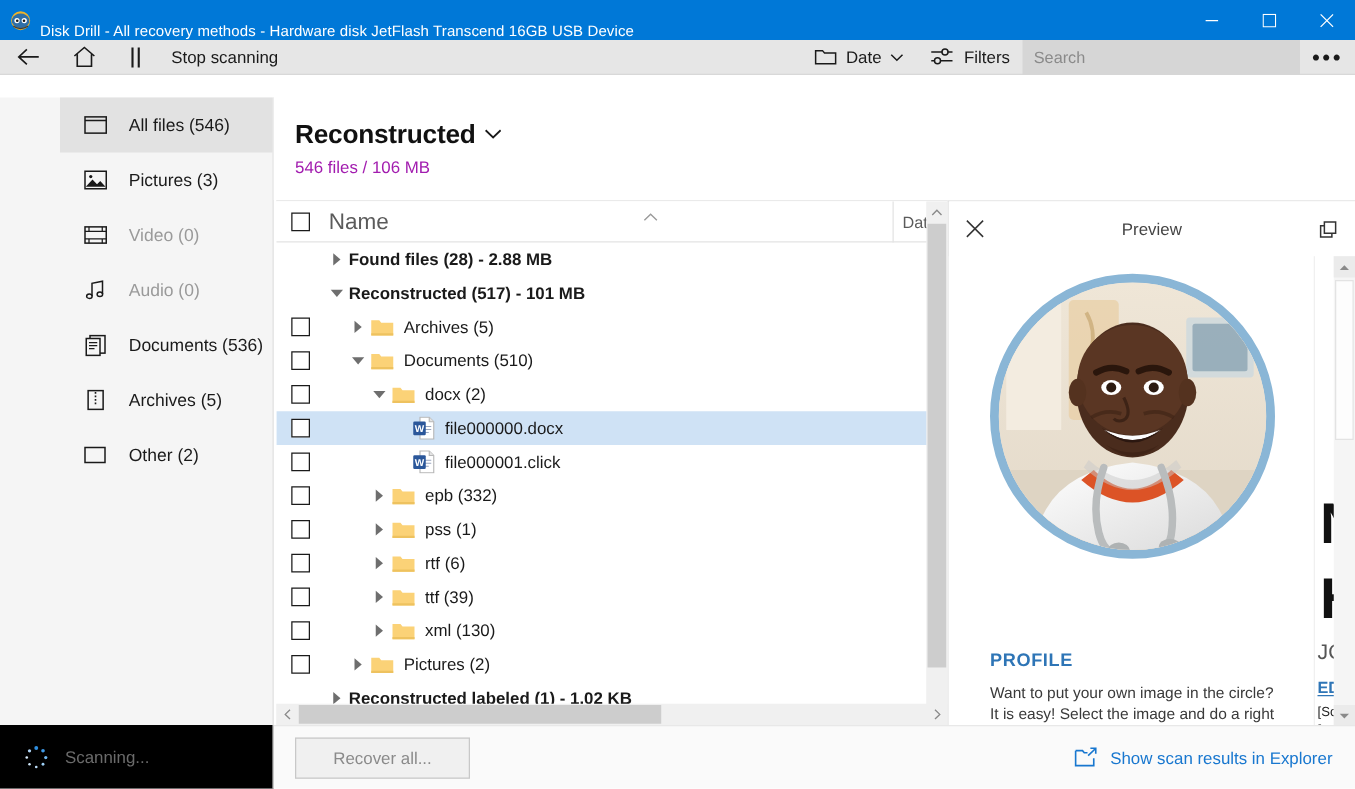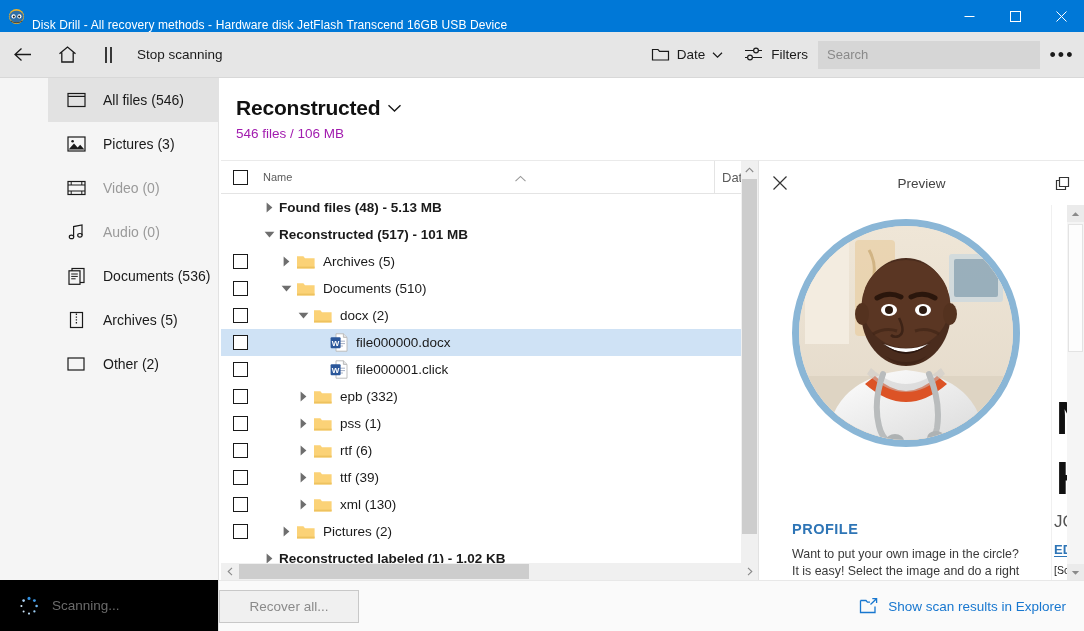--- a/index.html
+++ b/index.html
@@ -21,21 +21,21 @@
   .tb-title { color: #ffffff; font-size: 12px; letter-spacing: .1px; white-space: nowrap; }
   .tb-spacer { flex: 1 1 auto; }
   .tb-btn {
     width: 46px; height: 32px; display: flex; align-items: center; justify-content: center;
     color: #ffffff; flex: none;
   }
   .tb-btn svg { display: block; }
 
   
   .toolbar {
-    position: absolute; left: 0; top: 32px; width: 1084px; height: 46px;
+    position: absolute; left: 0; top: 32px; width: 1084px; height: 28px;
     background: #e6e6e6; display: flex; align-items: center;
     border-bottom: 1px solid #d8d8d8;
   }
   .tool-btn {
     height: 46px; display: flex; align-items: center; gap: 7px;
     padding: 0 10px; color: #1a1a1a; font-size: 13.5px; white-space: nowrap;
   }
   .tool-btn.icononly { padding: 0 12px; }
   .search-box {
     width: 222px; height: 28px; background: #d6d6d6; border: none;
@@ -78,21 +78,21 @@
   .ch-sub { padding: 6px 0 0 17px; font-size: 13.5px; color: #a21caf; }
 
   
   .filelist { position: absolute; left: 221px; top: 160px; width: 537px; height: 420px; background: #ffffff;
               border-top: 1px solid #eaeaea; overflow: hidden; }
   .lh {
     height: 33px; display: flex; align-items: center; border-bottom: 1px solid #e4e4e4;
     position: relative; background: #fff;
   }
   .lh-chk { width: 38px; display: flex; align-items: center; justify-content: center; }
-  .lh-name { flex: 1 1 auto; font-size: 11px; color: #5b5b5b; padding-left: 4px; position: relative; }
+  .lh-name { flex: 1 1 auto; font-size: 18px; color: #5b5b5b; padding-left: 4px; position: relative; }
   .lh-sortmark { position: absolute; left: 255px; top: 3px; font-size: 11px; color: #9a9a9a; line-height: 1; }
   .lh-date { width: 44px; font-size: 13px; color: #5b5b5b; border-left: 1px solid #e4e4e4; height: 33px;
              display: flex; align-items: center; padding-left: 7px; overflow: hidden; }
 
   .rows { position: relative; height: 387px; overflow: hidden; }
   .row {
     height: 27px; display: flex; align-items: center; font-size: 13.5px; color: #1a1a1a;
     position: relative;
   }
   .row.sel { background: #cfe2f5; }
@@ -146,21 +146,21 @@
   .pv-vscroll { position: absolute; right: 0; top: 44px; width: 17px; height: 376px; background: #f5f5f5; }
   .pvs-arrow { height: 17px; display: flex; align-items: center; justify-content: center; color: #8a8a8a; font-size: 9px; background: #ebebeb; }
   .pvs-thumb { position: absolute; left: 1px; top: 19px; width: 15px; height: 128px; background: #fdfdfd; border: 1px solid #e3e3e3; }
 
   
   .bottombar {
     position: absolute; left: 219px; top: 580px; width: 865px; height: 51px;
     background: #fafafa; border-top: 1px solid #e8e8e8; display: flex; align-items: center;
   }
   .recover-btn {
-    width: 140px; height: 33px; background: #f0f0f0; border: 1px solid #c8c8c8;
+    margin-left: 17px; width: 140px; height: 33px; background: #f0f0f0; border: 1px solid #c8c8c8;
     color: #8a8a8a; font-size: 13.5px; font-family: "Liberation Sans", sans-serif;
     display: flex; align-items: center; justify-content: center;
   }
   .bb-spacer { flex: 1 1 auto; }
   .explorer-link {
     display: flex; align-items: center; gap: 10px; color: #1877cf; font-size: 13.5px;
     margin-right: 18px; white-space: nowrap;
   }
   .link-ico { width: 19px; height: 19px; flex: none; }
 </style>
@@ -371,21 +371,21 @@
 
     <div class="rows" id="rows">
         <div class="row group">
           <span class="r-chk"></span>
           <span style="width:0px;flex:none;"></span>
           <span class="tw">
             <svg width="9" height="11" viewBox="0 0 9 11">
               <path d="M1.6 0.6 V10.4 L7.4 5.5 Z" fill="#6e6e6e"></path>
             </svg>
           </span>
-          <span class="r-label">Found files (48) - 5.13 MB</span>
+          <span class="r-label">Found files (28) - 2.88 MB</span>
         </div>
         <div class="row group">
           <span class="r-chk"></span>
           <span style="width:0px;flex:none;"></span>
           <span class="tw">
             <svg width="11" height="9" viewBox="0 0 11 9">
               <path d="M0.6 1.8 H10.4 L5.5 7.6 Z" fill="#6e6e6e"></path>
             </svg>
           </span>
           <span class="r-label">Reconstructed (517) - 101 MB</span>

